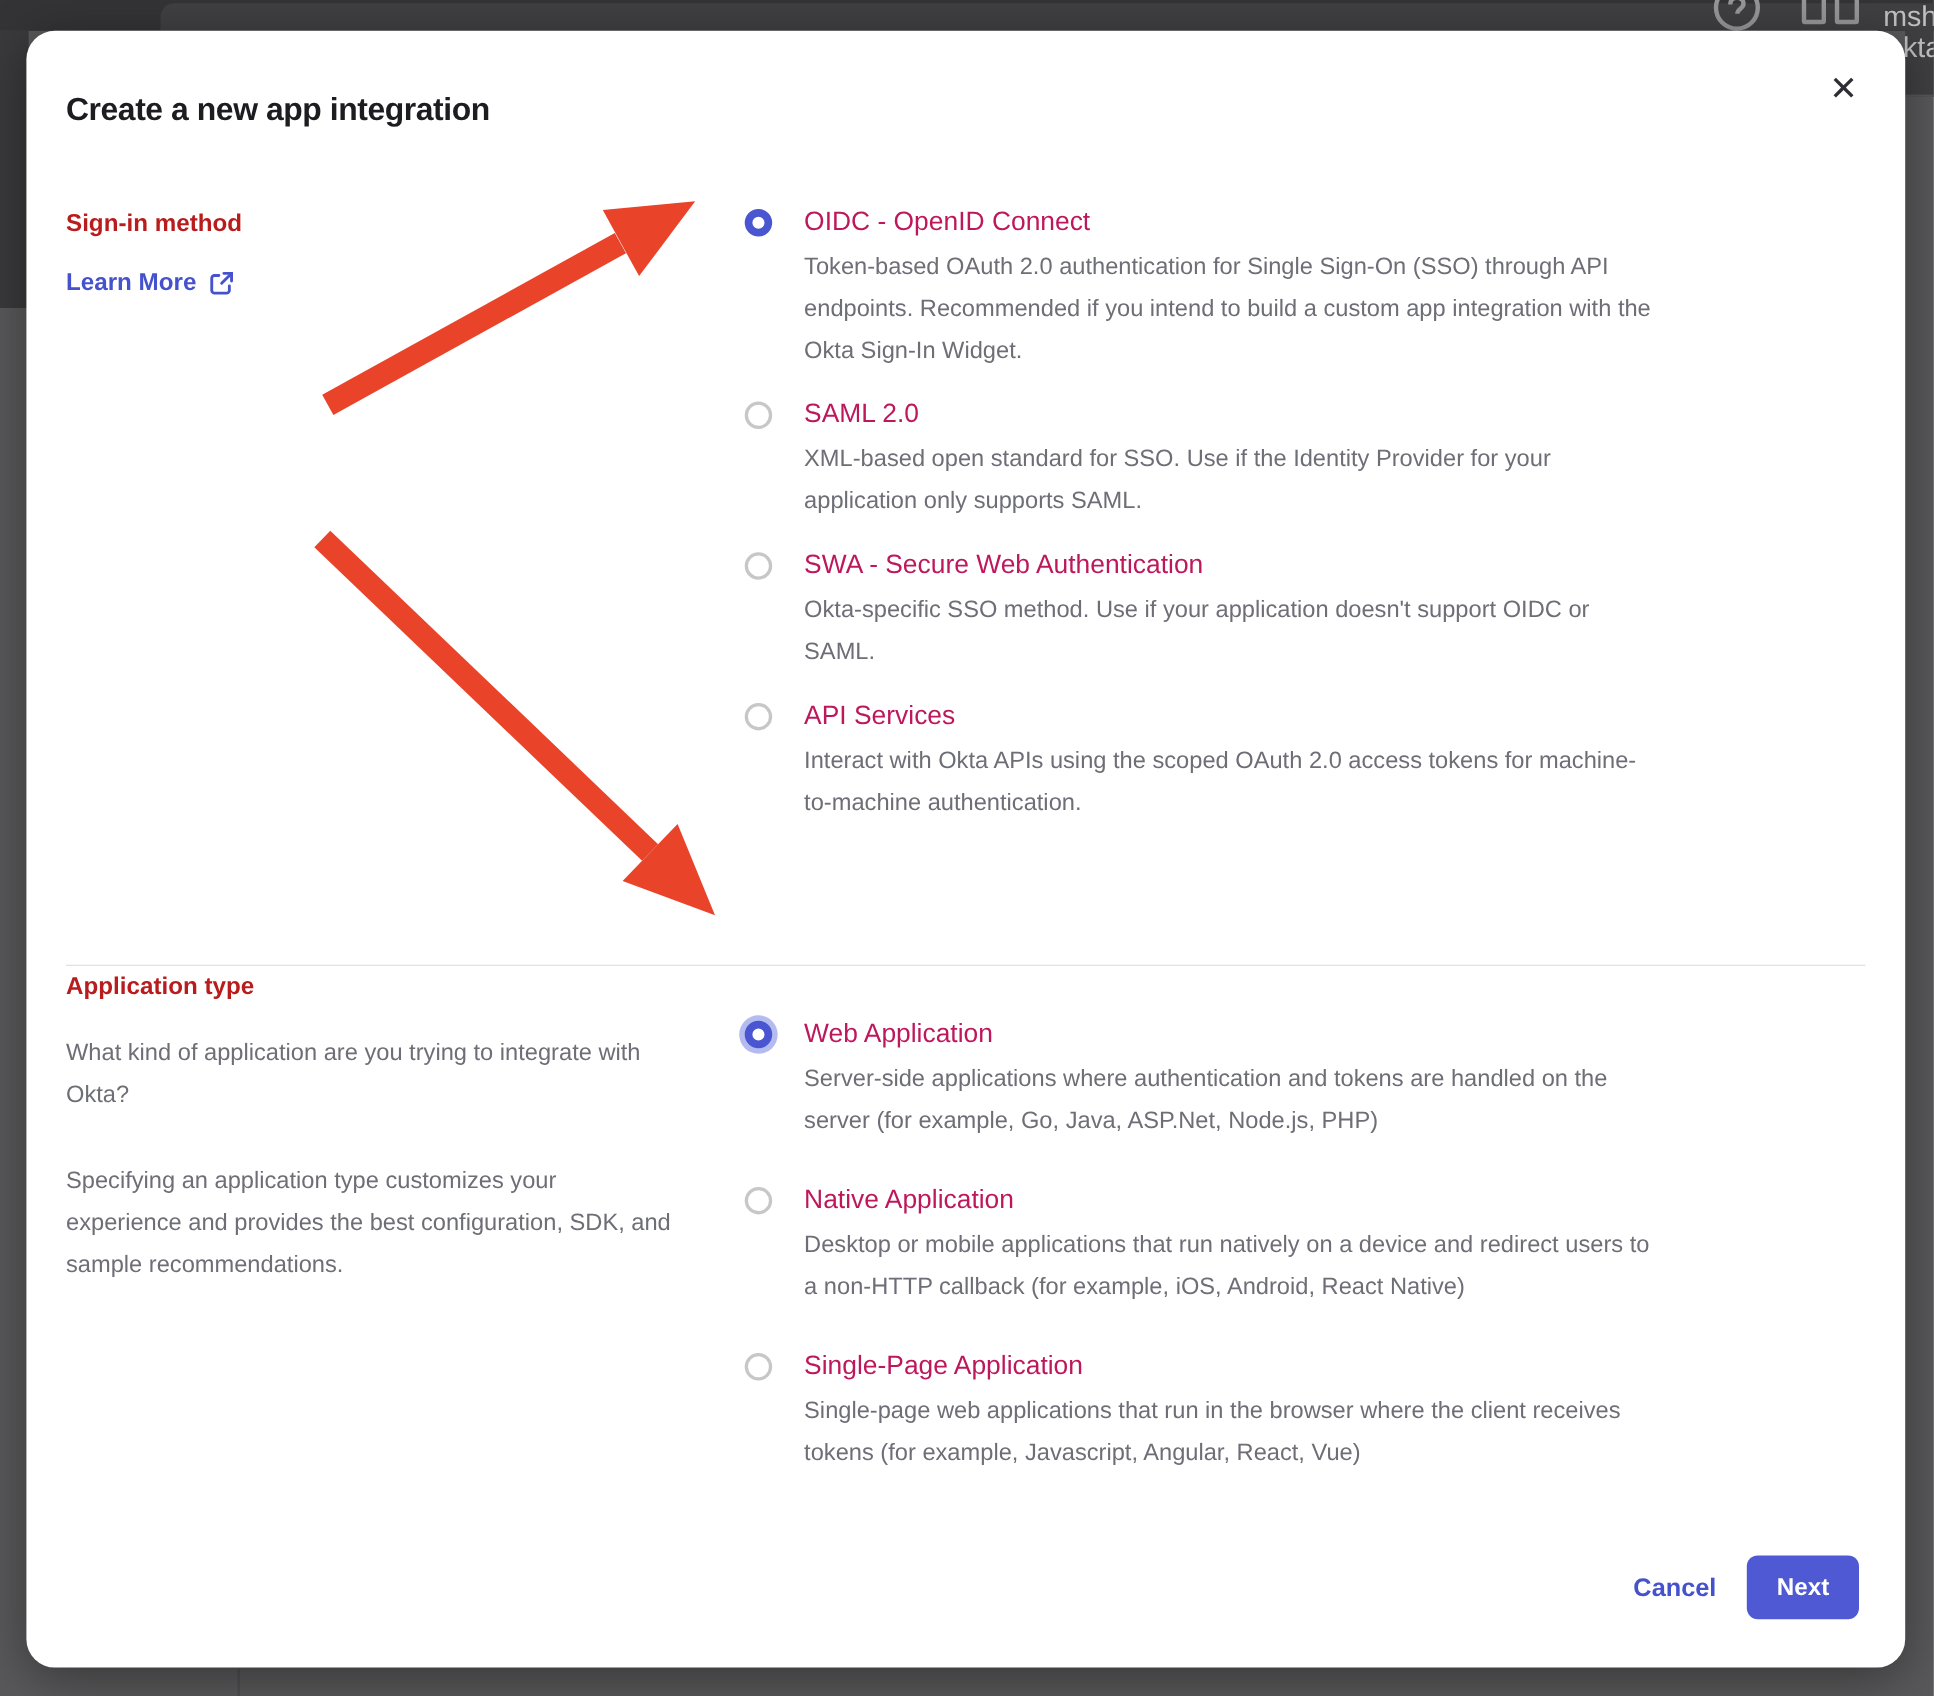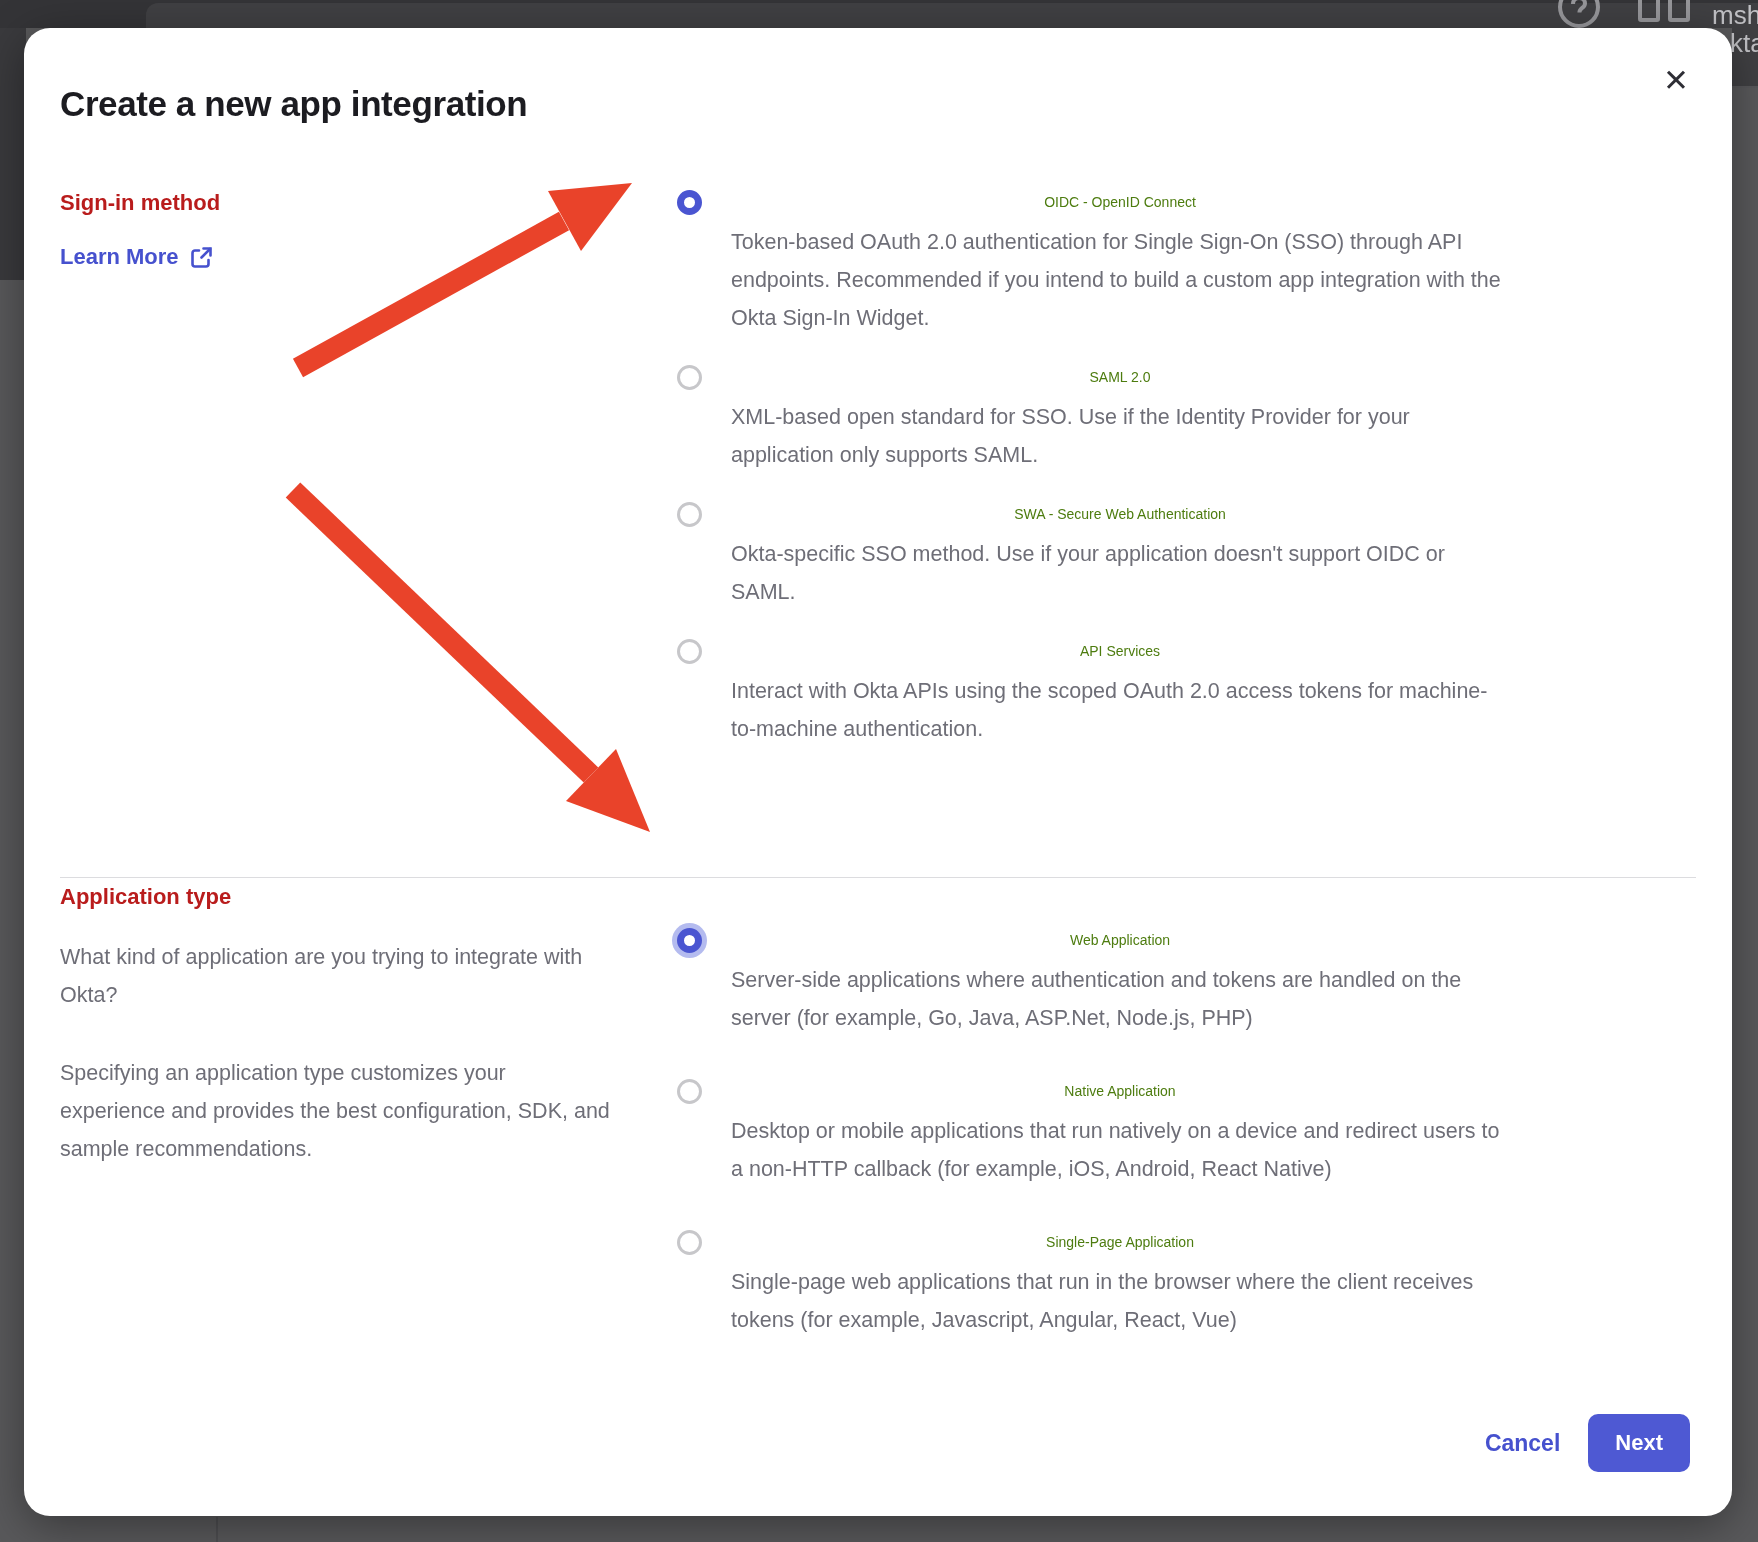--- a/index.html
+++ b/index.html
@@ -29,21 +29,21 @@
     background:#FFFFFF; border-radius:26px; z-index:10;
     box-shadow:0 10px 46px rgba(0,0,0,0.38);
   }
   .close-btn {
     position:absolute; top:32px; right:36px; width:40px; height:40px;
     display:flex; align-items:center; justify-content:center;
     font-size:31px; line-height:1; color:#2E2E35; cursor:pointer; user-select:none;
   }
   .modal-title {
     position:absolute; left:36px; top:56px; margin:0;
-    font-size:35px; font-weight:700; letter-spacing:-0.4px; color:#1C1C21;
+    font-size:29px; font-weight:700; letter-spacing:-0.4px; color:#1C1C21;
   }
 
   .col-left-1 { position:absolute; left:36px; top:162px; width:560px; }
   .section-heading { margin:0; font-size:22px; font-weight:700; color:#b91c1c; }
   .learn-more {
     margin-top:28px; display:inline-flex; align-items:center; gap:11px;
     color:#4651CE; font-size:22px; font-weight:700; cursor:pointer; text-decoration:none;text-align:center;
   }
   .learn-more svg { display:block; }
 
@@ -52,21 +52,21 @@
 
   .option { position:relative; padding-left:54px; margin-bottom:24px; cursor:pointer; }
   .col-right-2 .option { margin-bottom:38px; }
   .radio {
     position:absolute; left:0; top:4px; width:25px; height:25px; border-radius:50%;
     background:#FFFFFF;
   }
   .radio.unselected { border:3px solid #C7C7CA; }
   .radio.selected  { border:7px solid #4A55D1; }
   .radio.focus-ring { box-shadow:0 0 0 5px rgba(98,112,221,0.48); }
-  .opt-label { font-size:14px; line-height:32px; color:#4d7c0f; margin-bottom:5px;text-align:center; }
+  .opt-label { font-size:24px; line-height:32px; color:#be185d; margin-bottom:5px; }
   .opt-desc  { font-size:21.5px; line-height:38px; color:#6E6E77; }
 
   .divider { position:absolute; left:36px; top:849px; width:1636px; height:1px; background:#DCDCDF; }
 
   .col-left-2 { position:absolute; left:36px; top:856px; width:556px; }
   .apptype-q    { margin-top:28px; font-size:21.5px; line-height:38px; color:#6E6E77; }
   .apptype-expl { margin-top:40px; font-size:21.5px; line-height:38px; color:#6E6E77; }
 
   .modal-footer {
     position:absolute; right:42px; bottom:44px;

